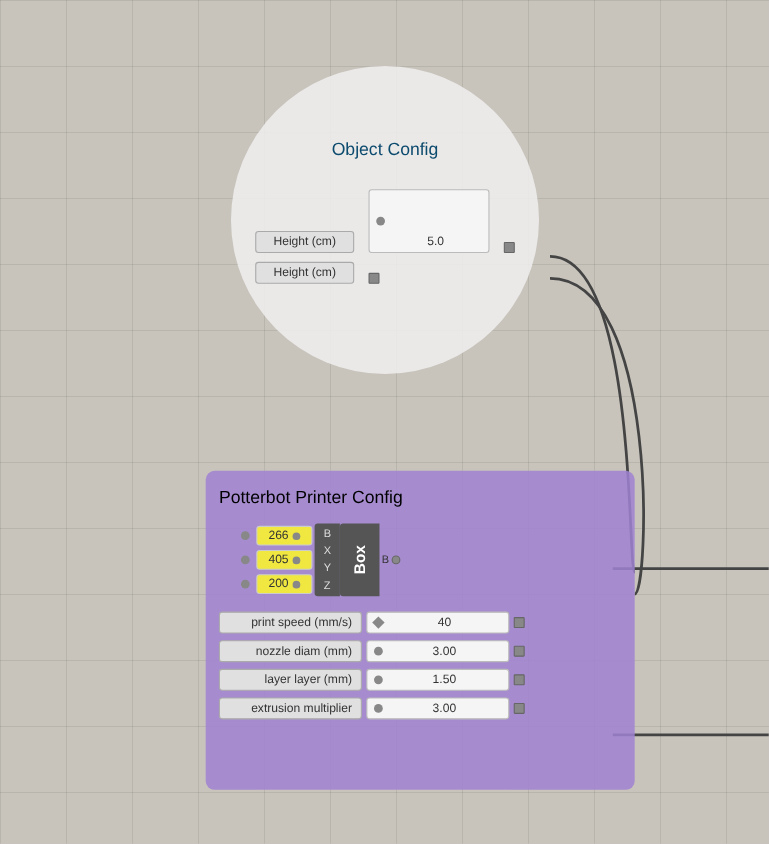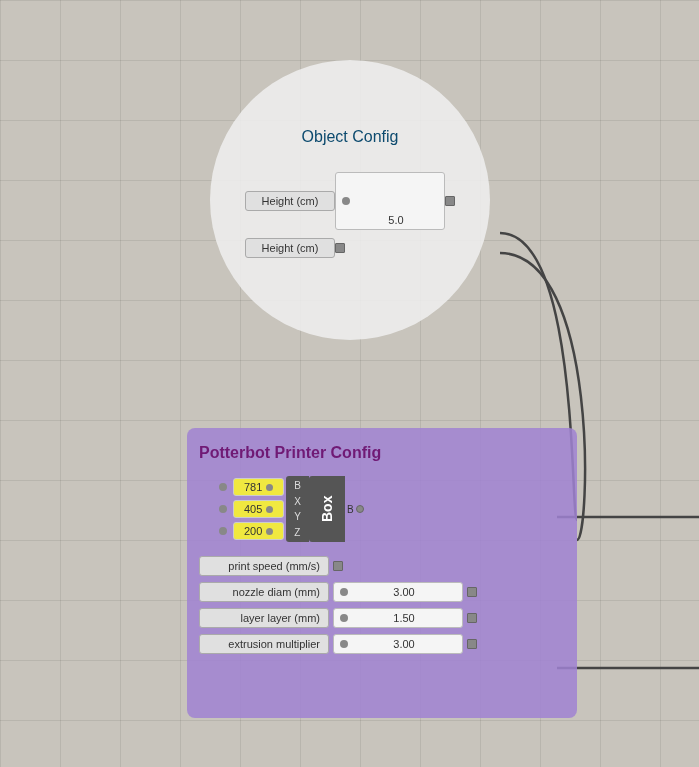--- a/index.html
+++ b/index.html
@@ -54,22 +54,22 @@
 
     .node-fields {
       display: flex;
       flex-direction: column;
       gap: 8px;
       margin-top: 30px;
     }
 
     .field-row {
       display: flex;
-      align-items: center;
-      gap: 0;
+      align-items: flex-end;
+      gap: 13px;
     }
 
     .field-label {
       background: #e0e0e0;
       border: 1px solid #aaa;
       border-radius: 3px;
       padding: 3px 8px;
       font-size: 11px;
       color: #333;
       min-width: 90px;
@@ -118,23 +118,23 @@
       left: 187px;
       width: 390px;
       min-height: 290px;
       background: rgba(160, 130, 210, 0.85);
       border-radius: 8px;
       padding: 16px 12px 16px 12px;
     }
 
     .printer-title {
       font-size: 16px;
-      color: #701a75;
+      color: #000000;
       margin-bottom: 14px;
-      font-weight: bold;
+      font-weight: normal;
     }
 
     
     .box-area {
       display: flex;
       align-items: center;
       gap: 0;
       margin-bottom: 14px;
       margin-left: 20px;
     }
@@ -332,21 +332,21 @@
 </div>
 
 <div class="printer-config-node">
   <div class="printer-title">Potterbot Printer Config</div>
 
   <div class="box-area">
     <div class="box-inputs">
       <div class="printer-field-row">
         <div class="box-connector-left"></div>
         <div class="box-input-pill">
-          <span>781</span>
+          <span>266</span>
           <span class="in-connector"></span>
         </div>
       </div>
       <div class="printer-field-row">
         <div class="box-connector-left"></div>
         <div class="box-input-pill">
           <span>405</span>
           <span class="in-connector"></span>
         </div>
       </div>
@@ -373,20 +373,24 @@
     <div class="box-output">
       <span style="font-size:10px;color:#333;margin-right:2px;">B</span>
       <div class="box-out-connector"></div>
     </div>
   </div>
 
   <div class="printer-fields">
 
     <div class="printer-field-row">
       <div class="printer-field-label">print speed (mm/s)</div>
+      <div class="printer-field-input">
+        <span class="diamond"></span>
+        <span class="value">40</span>
+      </div>
       <div class="printer-connector-right"></div>
     </div>
 
     <div class="printer-field-row">
       <div class="printer-field-label">nozzle diam (mm)</div>
       <div class="printer-field-input">
         <span class="dot"></span>
         <span class="value">3.00</span>
       </div>
       <div class="printer-connector-right"></div>

